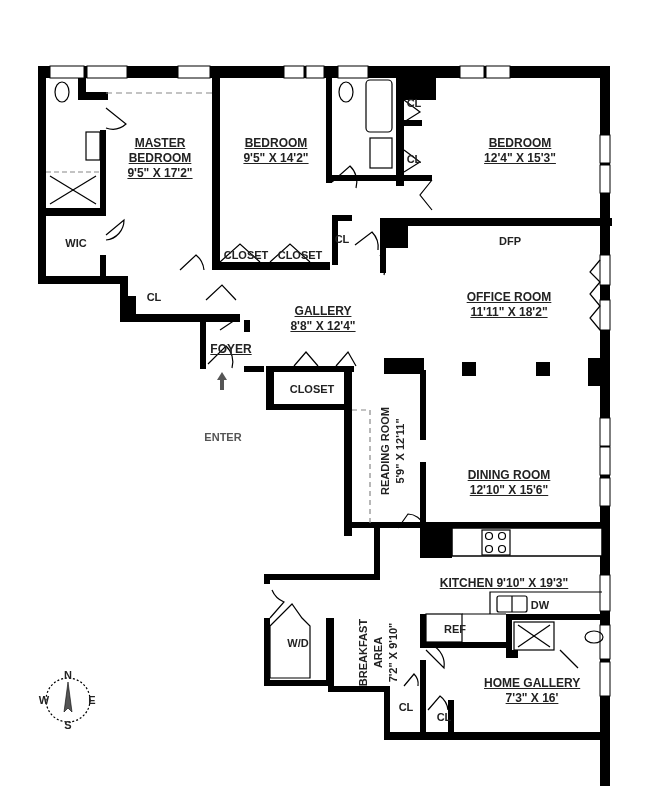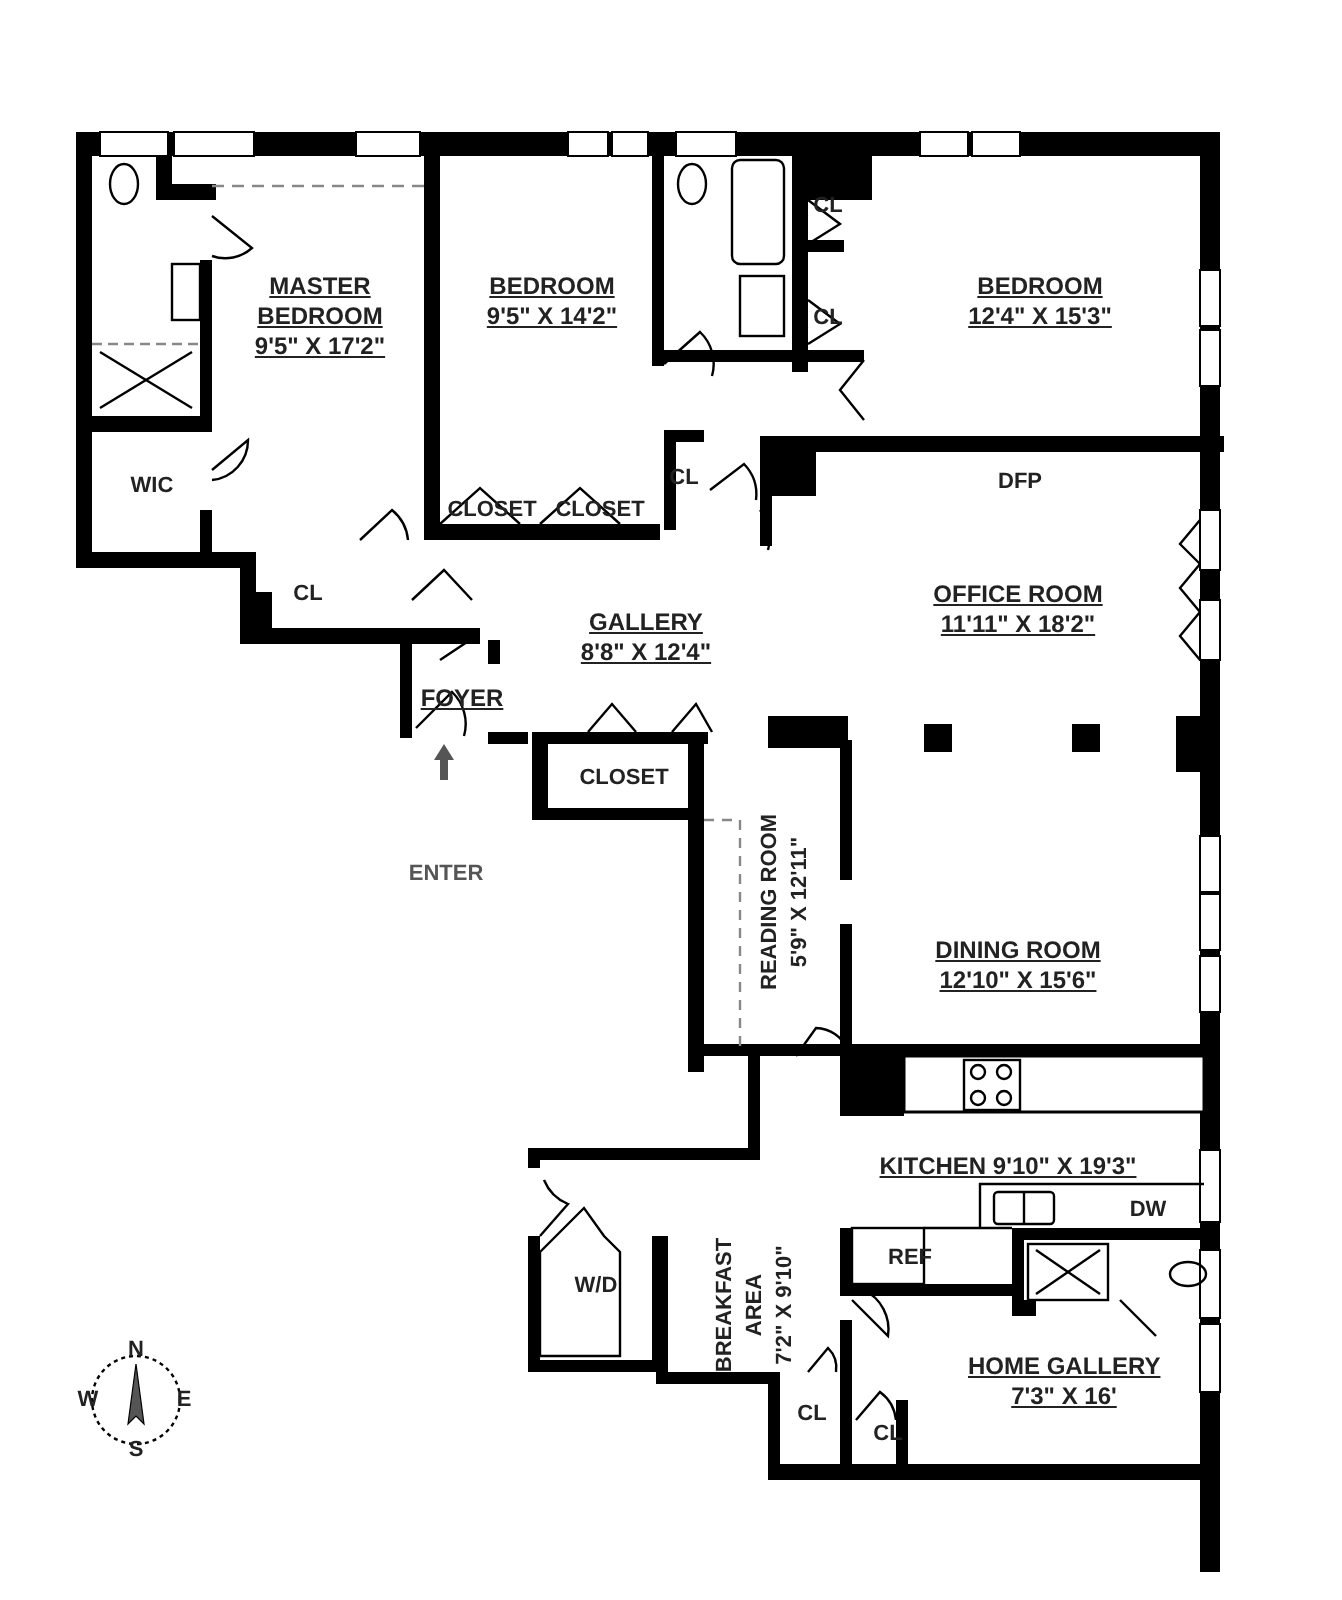--- a/index.html
+++ b/index.html
@@ -247,20 +247,20 @@
 <div class="lbl sm" style="left:58px;top:236px;width:36px;">WIC</div>
 <div class="lbl sm" style="left:220px;top:248px;width:52px;">CLOSET</div>
 <div class="lbl sm" style="left:274px;top:248px;width:52px;">CLOSET</div>
 <div class="lbl sm" style="left:282px;top:382px;width:60px;">CLOSET</div>
 <div class="lbl sm" style="left:402px;top:96px;width:24px;">CL</div>
 <div class="lbl sm" style="left:402px;top:152px;width:24px;">CL</div>
 <div class="lbl sm" style="left:330px;top:232px;width:24px;">CL</div>
 <div class="lbl sm" style="left:140px;top:290px;width:28px;">CL</div>
 <div class="lbl sm" style="left:394px;top:700px;width:24px;">CL</div>
 <div class="lbl sm" style="left:432px;top:710px;width:24px;">CL</div>
-<div class="lbl sm" style="left:528px;top:598px;width:24px;padding-left:34px;">DW</div>
+<div class="lbl sm" style="left:528px;top:598px;width:24px;">DW</div>
 <div class="lbl sm" style="left:428px;top:622px;width:54px;">REF</div>
 <div class="lbl sm" style="left:272px;top:636px;width:52px;">W/D</div>
 
 <div class="lbl sm" style="left:62px;top:668px;width:12px;">N</div>
 <div class="lbl sm" style="left:62px;top:718px;width:12px;">S</div>
 <div class="lbl sm" style="left:38px;top:693px;width:12px;">W</div>
 <div class="lbl sm" style="left:86px;top:693px;width:12px;">E</div>
 
 </body></html>

